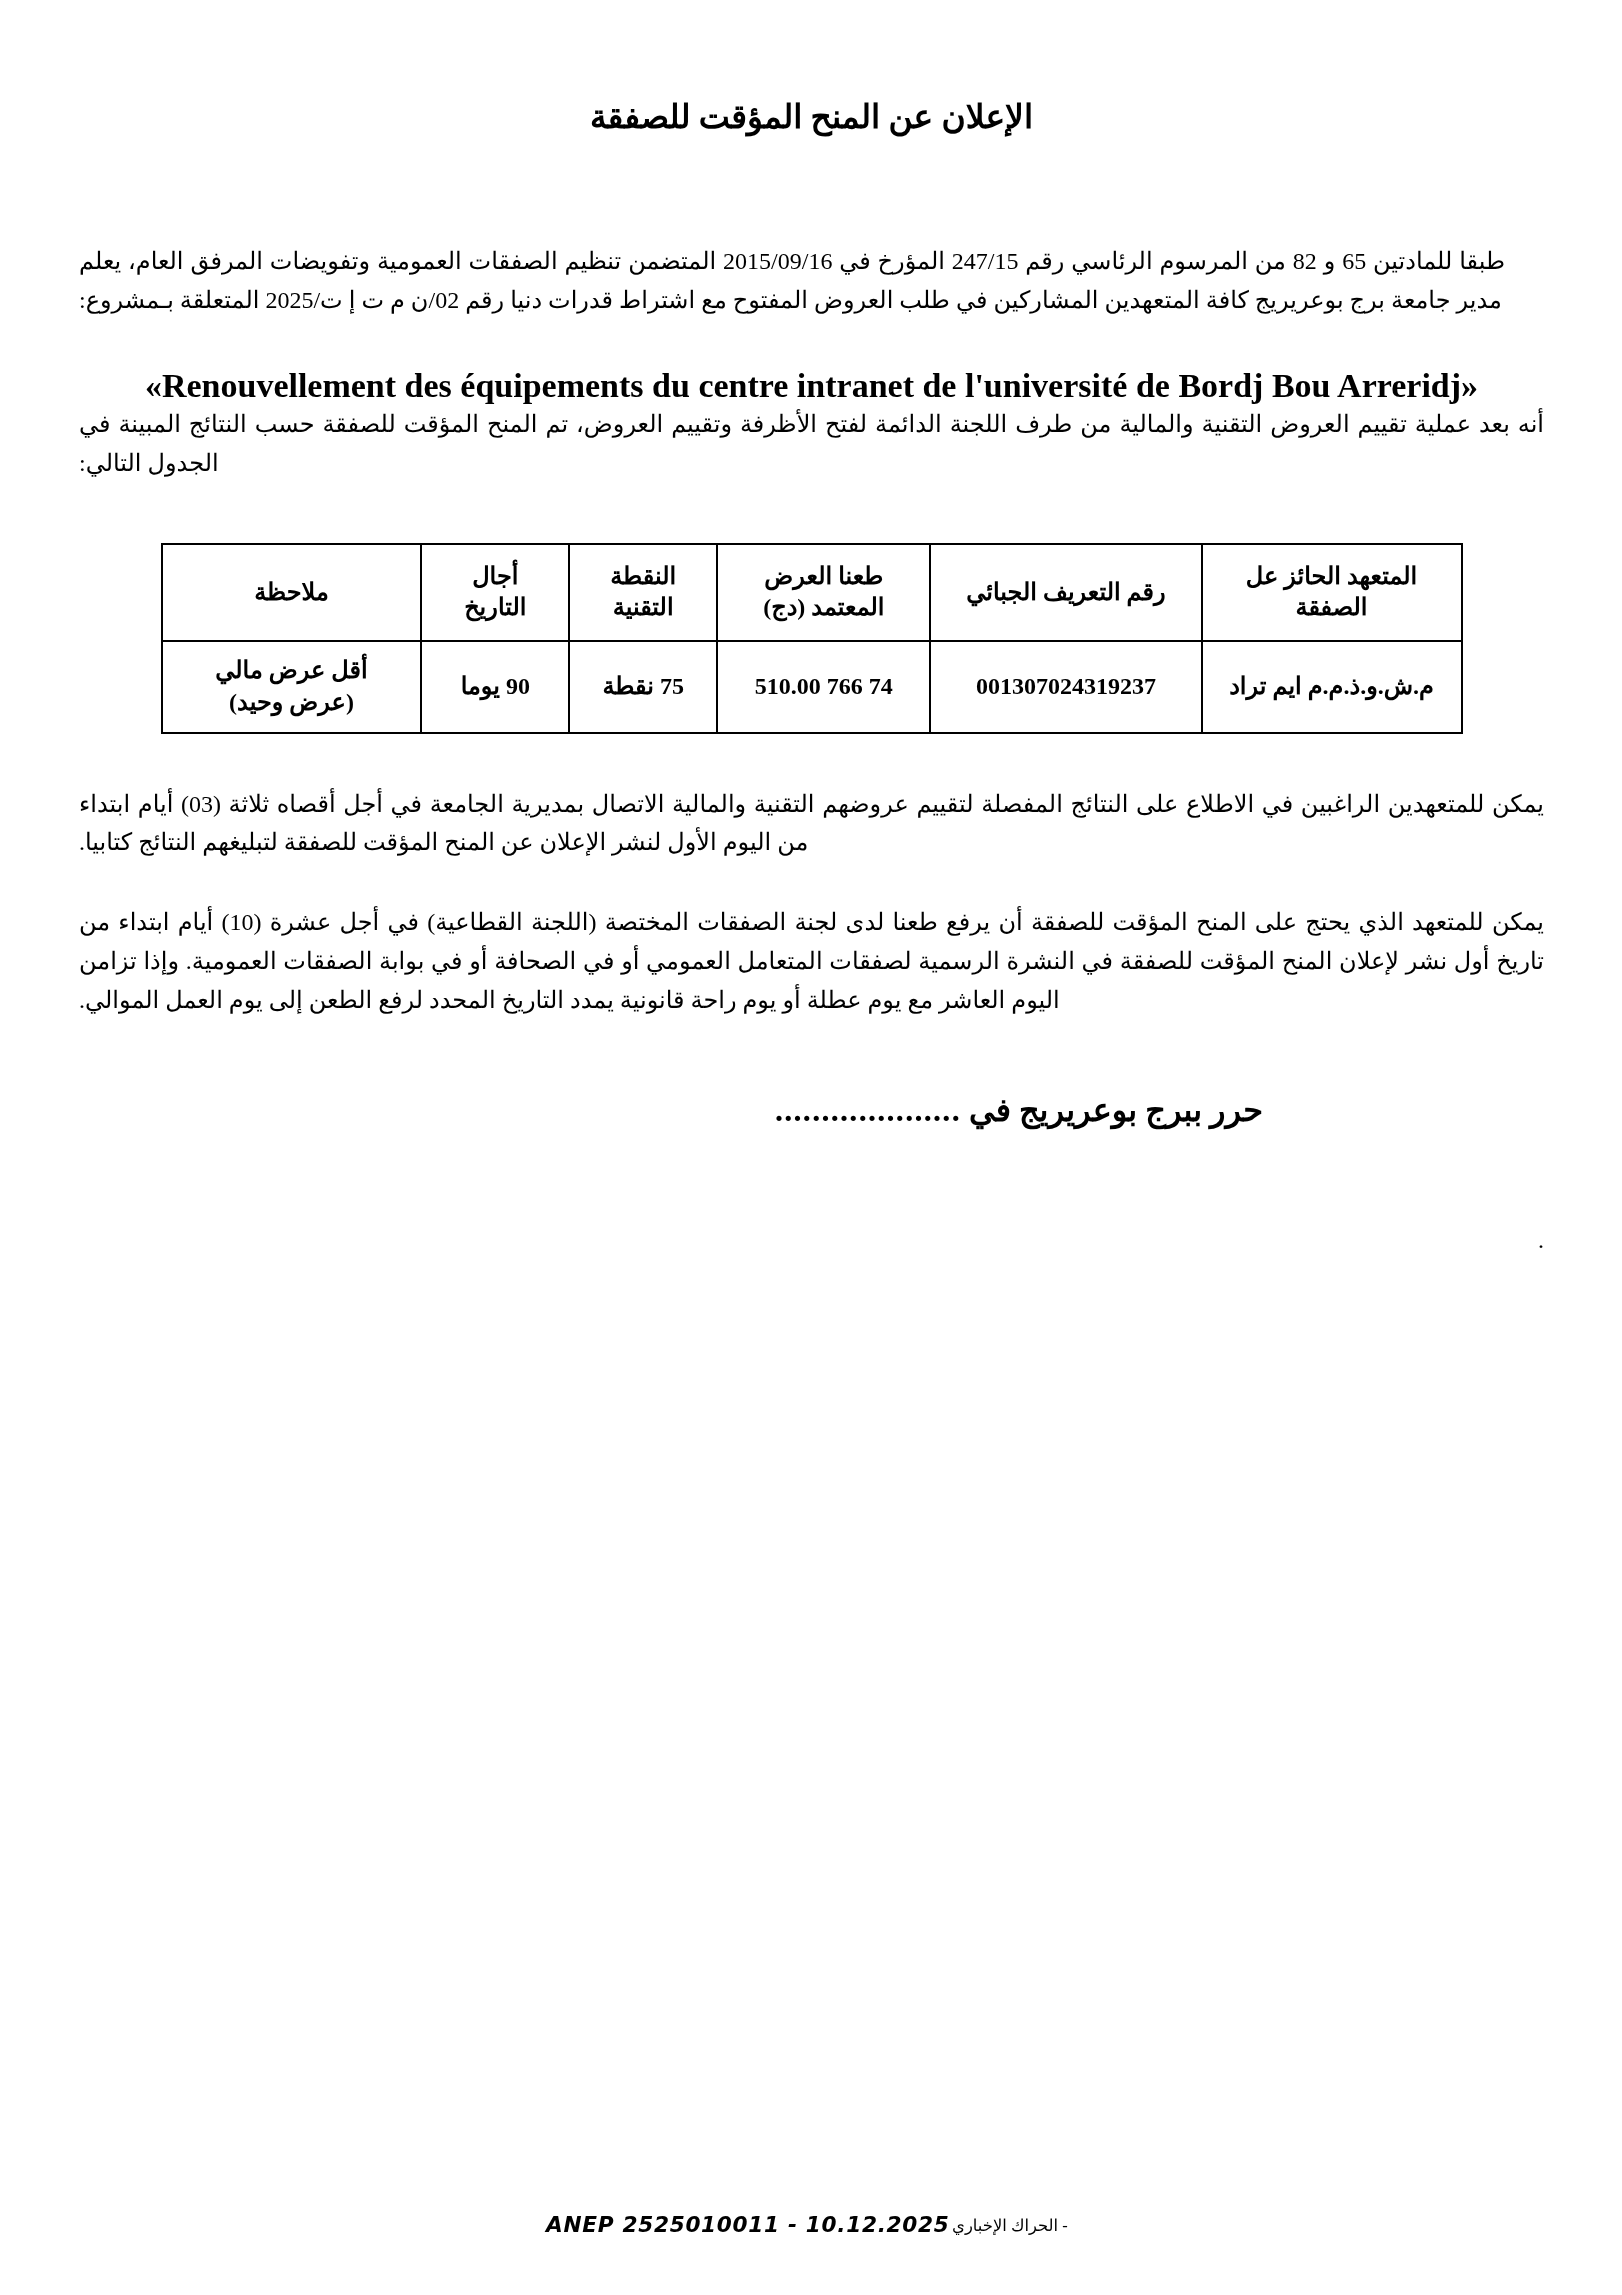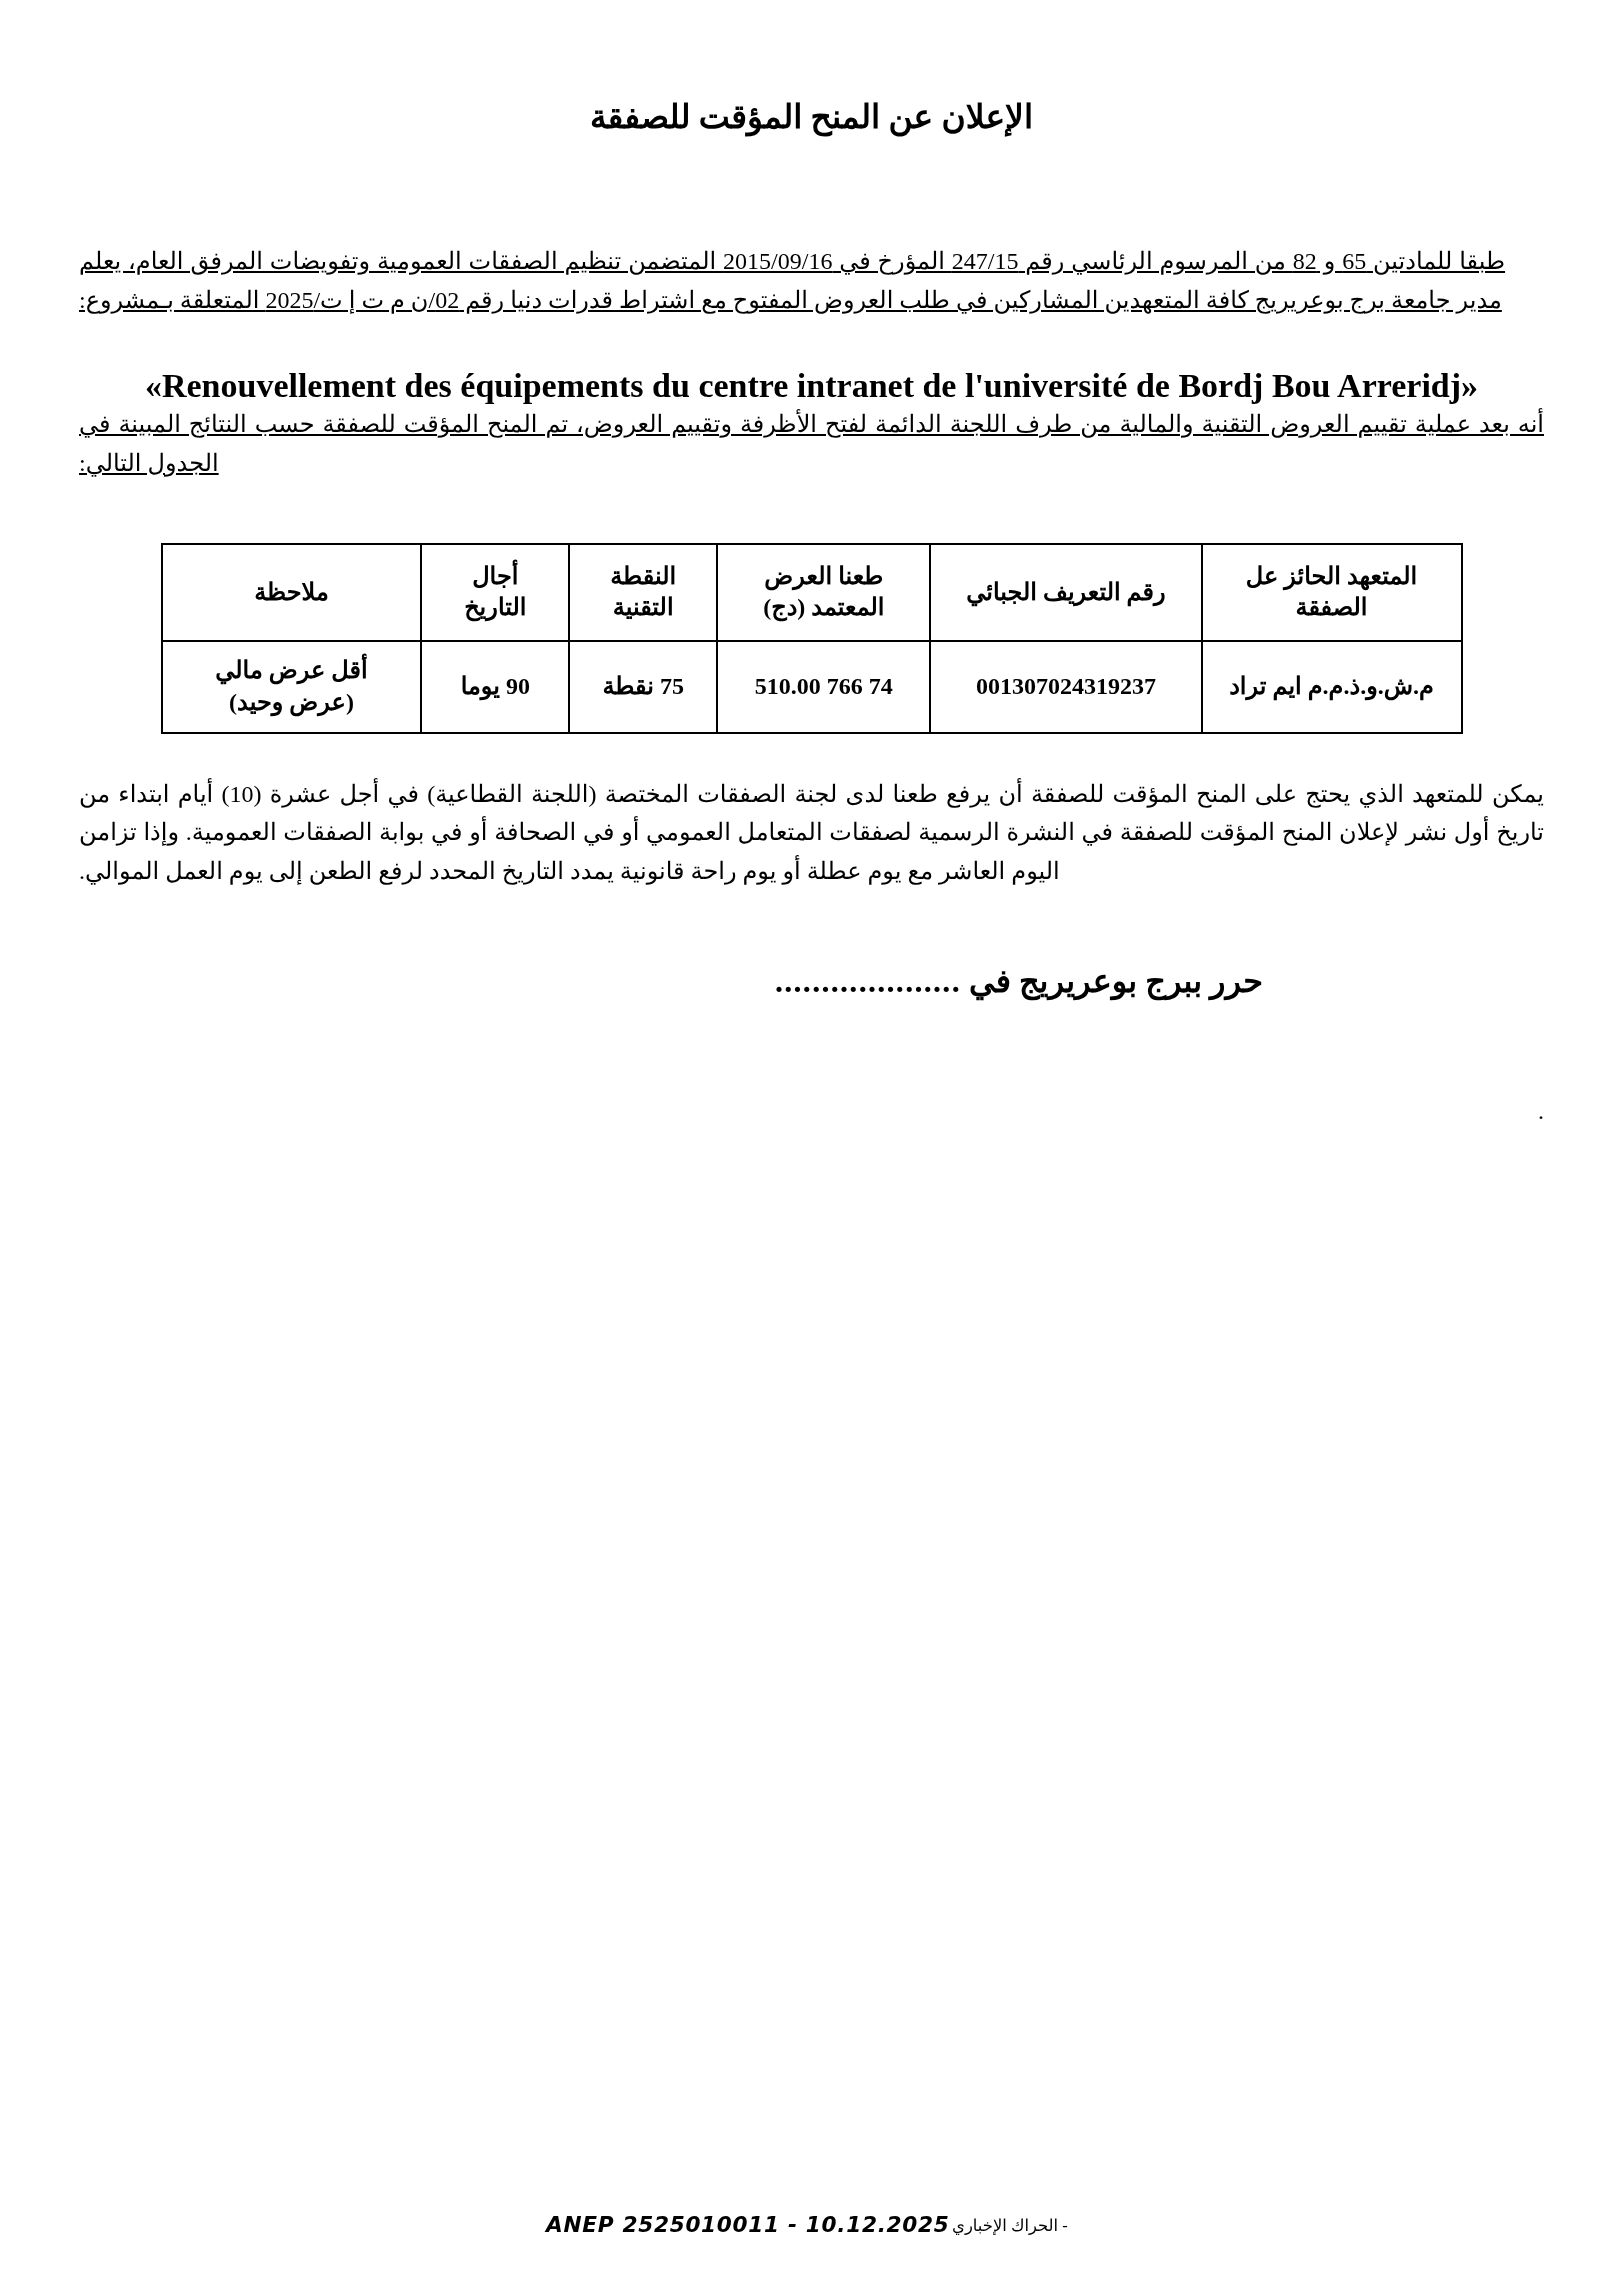--- a/index.html
+++ b/index.html
@@ -69,21 +69,20 @@
   
   .body-wrap {
     margin: 0 79px;
   }
   p.para {
     font-size: 24px;
     line-height: 1.62;
     text-align: justify;
     text-align-last: left;
     margin: 0;
-    text-decoration: underline;
   }
   p.para.first {
     margin-top: 106px;
     text-indent: 39px;
   }
   .para-after-table {
     margin-top: 51px;
     font-size: 24px;
     line-height: 1.62;
     text-align: justify;
@@ -248,20 +247,21 @@
             <td>90 يوما</td>
             <td>
               <span>أقل عرض مالي</span><br>
               <span>(عرض وحيد)</span>
             </td>
           </tr>
         </tbody>
       </table>
     </div>
 
+    <p class="para-after-table">يمكن للمتعهدين الراغبين في الاطلاع على النتائج المفصلة لتقييم عروضهم التقنية والمالية الاتصال بمديرية الجامعة في أجل أقصاه ثلاثة (03) أيام ابتداء من اليوم الأول لنشر الإعلان عن المنح المؤقت للصفقة لتبليغهم النتائج كتابيا.</p>
 
     <p class="para-appeal">يمكن للمتعهد الذي يحتج على المنح المؤقت للصفقة أن يرفع طعنا لدى لجنة الصفقات المختصة (اللجنة القطاعية) في أجل عشرة (10) أيام ابتداء من تاريخ أول نشر لإعلان المنح المؤقت للصفقة في النشرة الرسمية لصفقات المتعامل العمومي أو في الصحافة أو في بوابة الصفقات العمومية. وإذا تزامن اليوم العاشر مع يوم عطلة أو يوم راحة قانونية يمدد التاريخ المحدد لرفع الطعن إلى يوم العمل الموالي.</p>
   </div>
 
   <div class="signature">
     <span class="sig-inner">حرر ببرج بوعريريج في</span>
     <span class="dot-tail">....................</span>
   </div>
 
   <div class="stray-dot">.</div>

